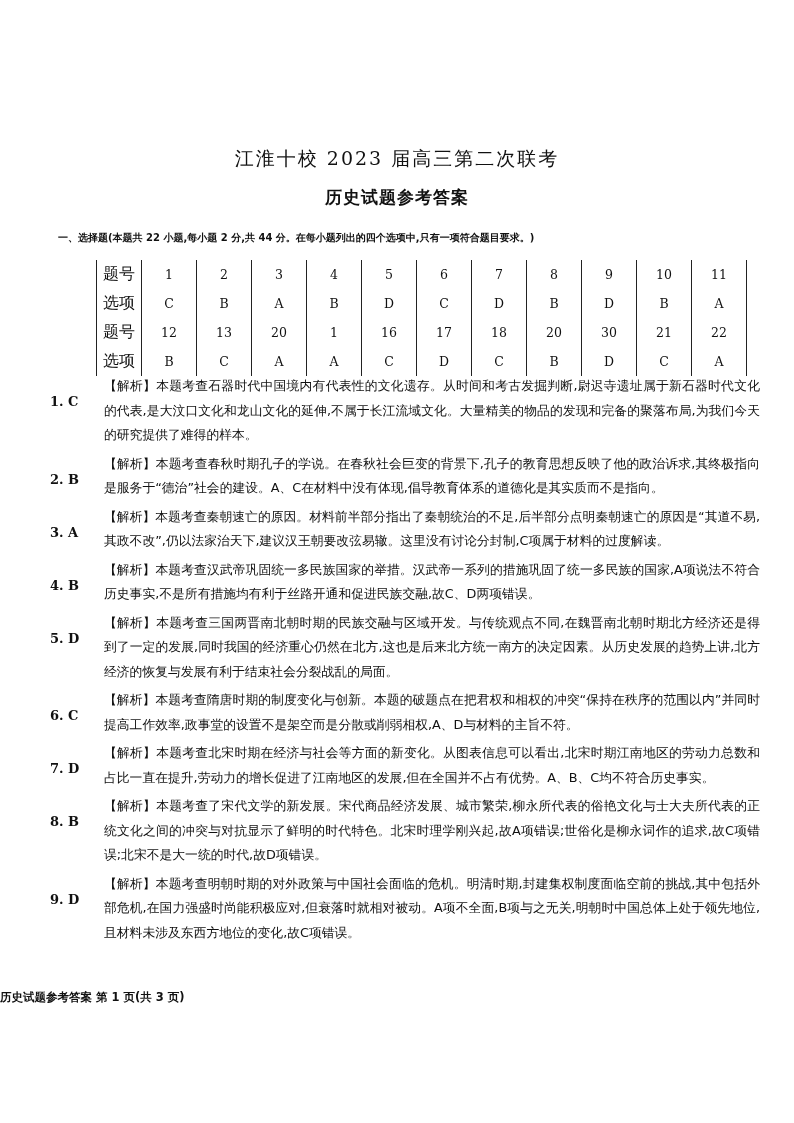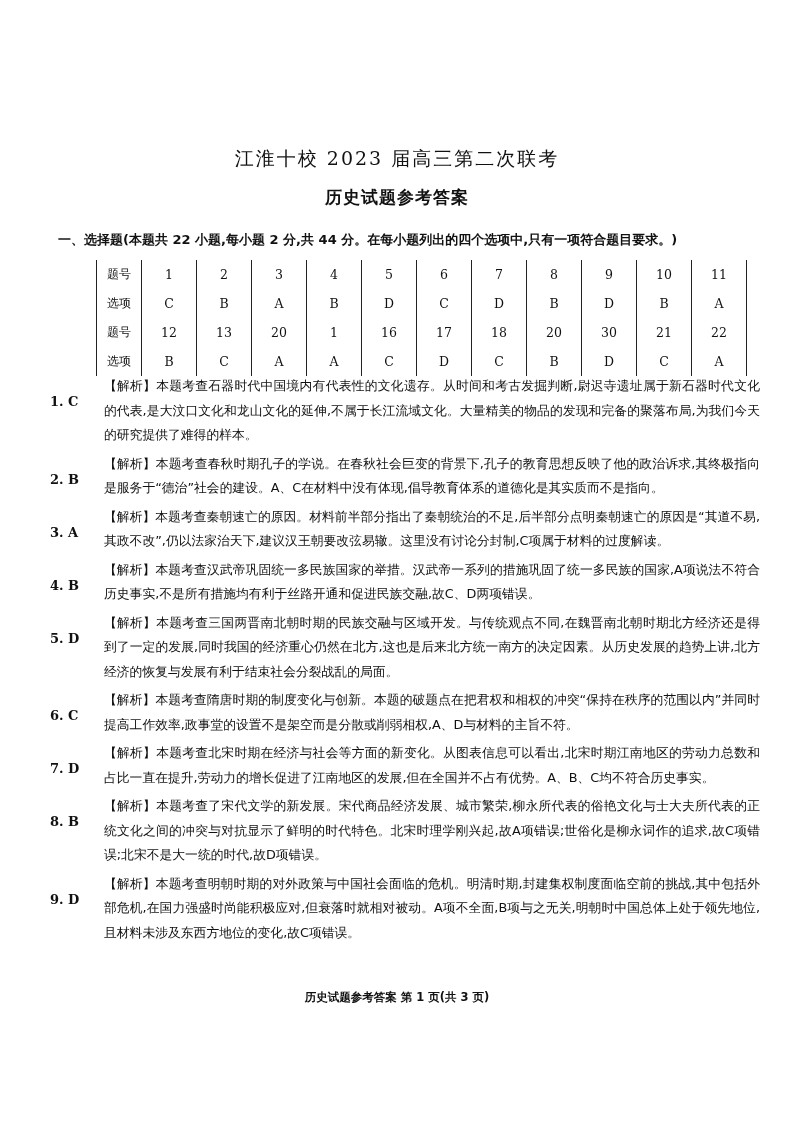--- a/index.html
+++ b/index.html
@@ -14,46 +14,46 @@
     font-size: 19px; letter-spacing: 2px; font-weight: normal;
   }
   .title2 {
     position: absolute; top: 186px; left: 0; width: 794px; text-align: center;
     font-family: Liberation Serif, serif;
     font-size: 17px; font-weight: bold; letter-spacing: 1px;
   }
   .section {
     position: absolute; top: 231px; left: 58px; width: 720px;
     font-family: "DejaVu Sans", "Liberation Sans", sans-serif;
-    font-size: 13px; font-weight: bold; white-space: nowrap;
+    font-size: 10px; font-weight: bold; white-space: nowrap;
   }
   .answer-table {
     position: absolute; top: 260px; left: 96px;
     border-collapse: collapse;
   }
   .answer-table td {
     width: 54px; height: 29px; text-align: center; vertical-align: middle;
     font-size: 12.5px; padding: 0;
     border-left: 1px solid #222; border-right: 1px solid #222;
   }
-  .answer-table td.head { width: 44px; font-family: "DejaVu Sans", "Liberation Sans", sans-serif; font-size: 12px; }
+  .answer-table td.head { width: 44px; font-family: "DejaVu Sans", "Liberation Sans", sans-serif; font-size: 16px; }
   .answer-table td.light { border-left-color: #aaa; }
   .items { position: absolute; top: 374px; left: 50px; width: 710px; }
   .item { position: relative; margin-bottom: 4px; }
   .item .num {
     position: absolute; left: 0; top: 16px; width: 40px;
     font-size: 13px; font-weight: bold; line-height: 24.5px;
   }
   .item .body {
     margin-left: 54px; font-size: 12.8px; line-height: 24.5px; text-align: justify;
     font-family: "DejaVu Sans", "Liberation Sans", sans-serif;
   }
   .item .tag { font-weight: normal; }
   .footer {
-    position: absolute; top: 990px; left: 0; width: 794px; text-align: center;
+    position: absolute; top: 990px; left: 0; width: 794px; text-align: left;
     font-family: "DejaVu Sans", "Liberation Sans", sans-serif;
     font-size: 11.5px; font-weight: bold;
   }
 </style>
 </head>
 <body>
 
 <div class="page">
   <div class="title1">江淮十校 2023 届高三第二次联考</div>
   <div class="title2">历史试题参考答案</div>

